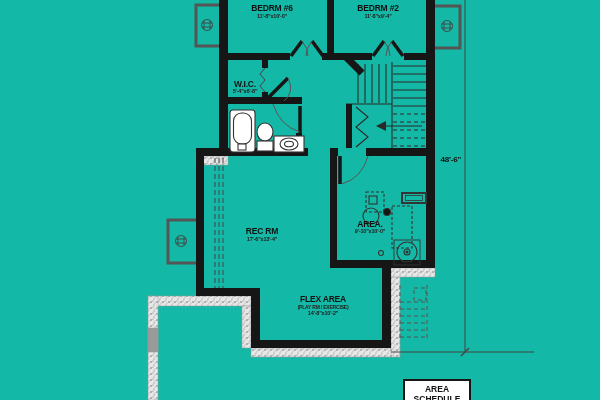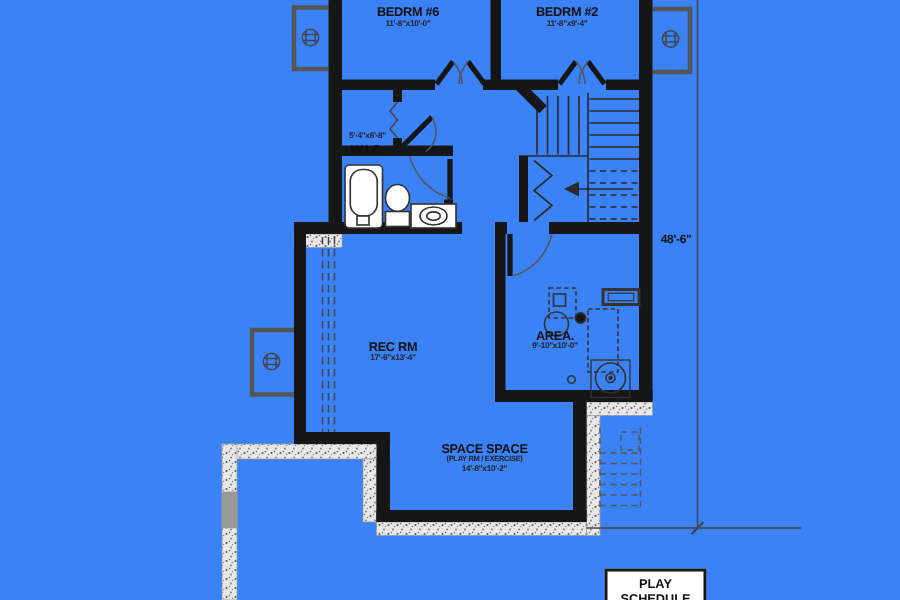--- a/index.html
+++ b/index.html
@@ -1,16 +1,16 @@
 <!DOCTYPE html>
 <html><head>
 <meta charset="utf-8">
 <style>
   html,body{margin:0;padding:0;background:#fff;}
-  .canvas{position:relative;width:600px;height:400px;background:#3b82f6;overflow:hidden;
+  .canvas{position:relative;width:600px;height:400px;background:#14b8a6;overflow:hidden;
           font-family:"Liberation Sans",sans-serif;color:#111;}
   .plan-svg{position:absolute;left:0;top:0;}
   .lbl{position:absolute;transform:translate(-50%,-50%);text-align:center;white-space:nowrap;
        letter-spacing:-0.2px;line-height:1;}
   .lbl.name{font-size:8.5px;font-weight:bold;}
   .lbl.dims{font-size:5.5px;font-weight:bold;color:#222;}
   .lbl.sub{font-size:5px;font-weight:bold;color:#222;}
   .lbl.dim-annot{font-size:8px;font-weight:bold;transform:translate(-100%,-50%);}
   .schedule-box{position:absolute;left:403px;top:379px;width:68px;height:34px;
        border:2.5px solid #161616;background:#fff;text-align:center;padding-top:3px;box-sizing:border-box;}
@@ -190,33 +190,33 @@
     <line x1="461" y1="356" x2="469" y2="348" stroke-width="1.5"></line>
   </g>
 </svg>
 
 <div class="lbl name" style="left:272px;top:8px">BEDRM #6</div>
 <div class="lbl dims" style="left:272px;top:17px">11'-8"x10'-0"</div>
 
 <div class="lbl name" style="left:378px;top:8px">BEDRM #2</div>
 <div class="lbl dims" style="left:378px;top:17px">11'-8"x9'-4"</div>
 
-<div class="lbl name" style="left:245px;top:100px">W.I.C.</div>
+<div class="lbl name" style="left:245px;top:84px">W.I.C.</div>
 <div class="lbl dims" style="left:245px;top:92px">5'-4"x6'-8"</div>
 
 <div class="lbl name" style="left:262px;top:231px">REC RM</div>
 <div class="lbl dims" style="left:262px;top:240px">17'-6"x13'-4"</div>
 
 <div class="lbl name" style="left:370px;top:224px">AREA.</div>
 <div class="lbl dims" style="left:370px;top:232px">9'-10"x10'-0"</div>
 
-<div class="lbl name" style="left:323px;top:299px">SPACE SPACE</div>
+<div class="lbl name" style="left:323px;top:299px">FLEX AREA</div>
 <div class="lbl sub" style="left:323px;top:307px">(PLAY RM / EXERCISE)</div>
 <div class="lbl dims" style="left:323px;top:314px">14'-8"x10'-2"</div>
 
 <div class="lbl dim-annot" style="left:461px;top:160px">48'-6"</div>
 
 <div class="schedule-box">
-  <div>PLAY</div>
+  <div>AREA</div>
   <div>SCHEDULE</div>
 </div>
 
 </div>
 
 </body></html>

